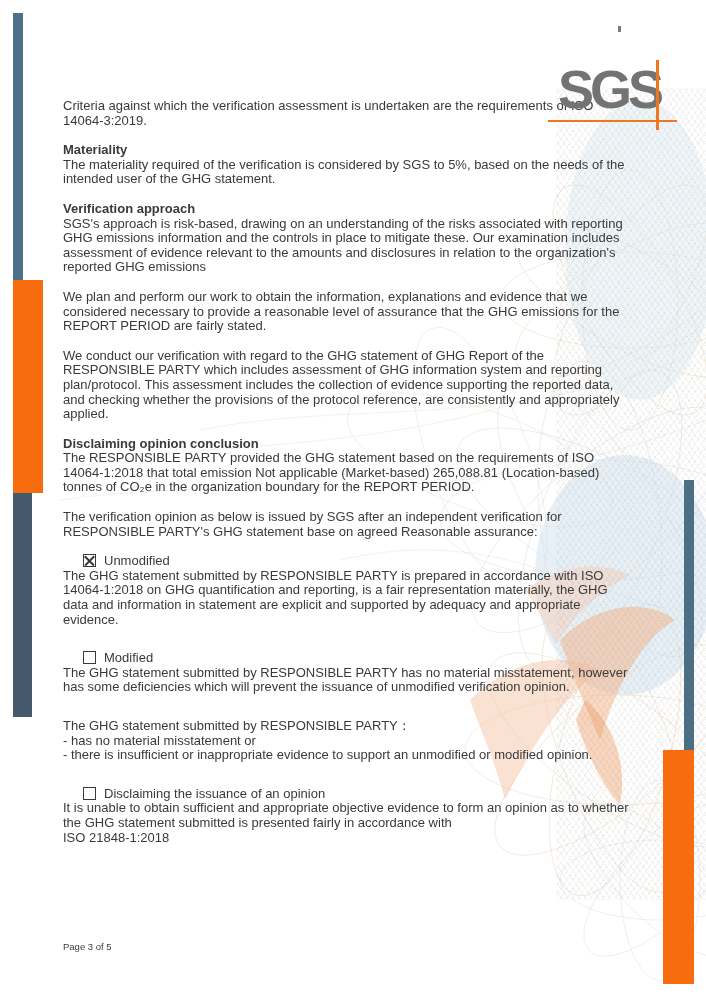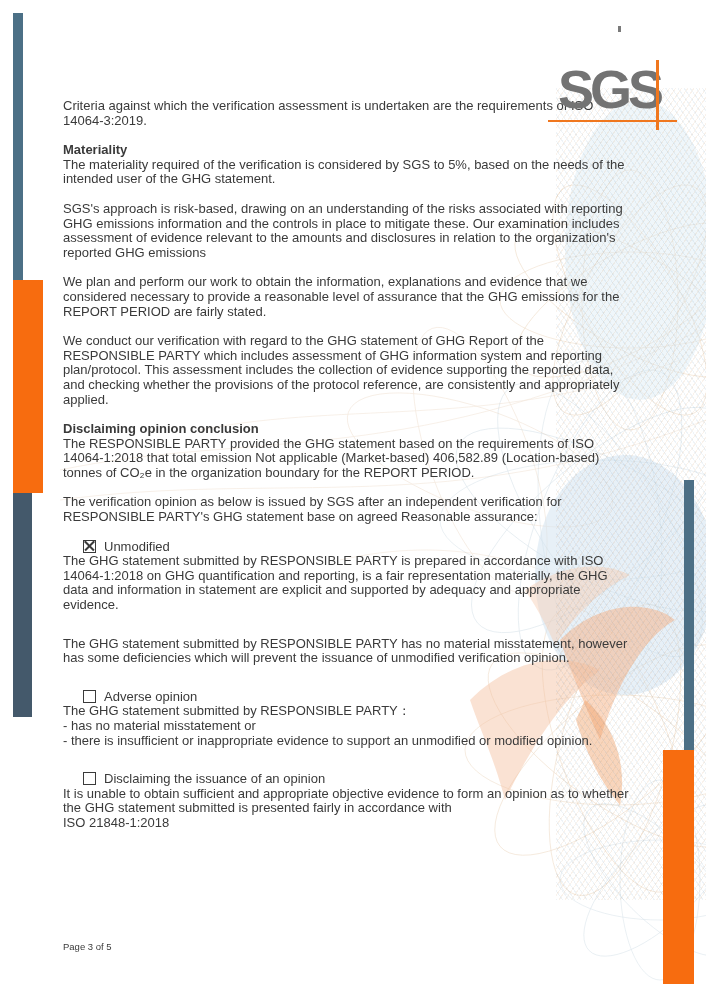--- a/index.html
+++ b/index.html
@@ -115,59 +115,60 @@
 
 <div class="content">
 
   <p>Criteria against which the verification assessment is undertaken are the requirements of ISO
 14064-3:2019.</p>
 
   <h3>Materiality</h3>
   <p>The materiality required of the verification is considered by SGS to 5%, based on the needs of the
 intended user of the GHG statement.</p>
 
+  <h3>Verification approach</h3>
   <p>SGS's approach is risk-based, drawing on an understanding of the risks associated with reporting
 GHG emissions information and the controls in place to mitigate these. Our examination includes
 assessment of evidence relevant to the amounts and disclosures in relation to the organization's
 reported GHG emissions</p>
   <p>We plan and perform our work to obtain the information, explanations and evidence that we
 considered necessary to provide a reasonable level of assurance that the GHG emissions for the
 REPORT PERIOD are fairly stated.</p>
   <p>We conduct our verification with regard to the GHG statement of GHG Report of the
 RESPONSIBLE PARTY which includes assessment of GHG information system and reporting
 plan/protocol. This assessment includes the collection of evidence supporting the reported data,
 and checking whether the provisions of the protocol reference, are consistently and appropriately
 applied.</p>
 
   <h3>Disclaiming opinion conclusion</h3>
   <p>The RESPONSIBLE PARTY provided the GHG statement based on the requirements of ISO
-14064-1:2018 that total emission Not applicable (Market-based) 406,582.89 (Location-based)
+14064-1:2018 that total emission Not applicable (Market-based) 265,088.81 (Location-based)
 tonnes of CO₂e in the organization boundary for the REPORT PERIOD.</p>
   <p>The verification opinion as below is issued by SGS after an independent verification for
 RESPONSIBLE PARTY's GHG statement base on agreed Reasonable assurance:</p>
 
   <div class="opinion first">
     <div class="opt-row">
       <span class="checkbox checked"></span><span>Unmodified</span>
     </div>
     <p>The GHG statement submitted by RESPONSIBLE PARTY is prepared in accordance with ISO
 14064-1:2018 on GHG quantification and reporting, is a fair representation materially, the GHG
 data and information in statement are explicit and supported by adequacy and appropriate
 evidence.</p>
   </div>
 
   <div class="opinion">
+    <div class="opt-row">
+      <span class="checkbox"></span><span>Modified</span>
+    </div>
     <p>The GHG statement submitted by RESPONSIBLE PARTY has no material misstatement, however
 has some deficiencies which will prevent the issuance of unmodified verification opinion.</p>
   </div>
 
   <div class="opinion">
-    <div class="opt-row">
-      <span class="checkbox"></span><span>Adverse opinion</span>
-    </div>
     <p>The GHG statement submitted by RESPONSIBLE PARTY：
 - has no material misstatement or
 - there is insufficient or inappropriate evidence to support an unmodified or modified opinion.</p>
   </div>
 
   <div class="opinion">
     <div class="opt-row">
       <span class="checkbox"></span><span>Disclaiming the issuance of an opinion</span>
     </div>
     <p>It is unable to obtain sufficient and appropriate objective evidence to form an opinion as to whether

